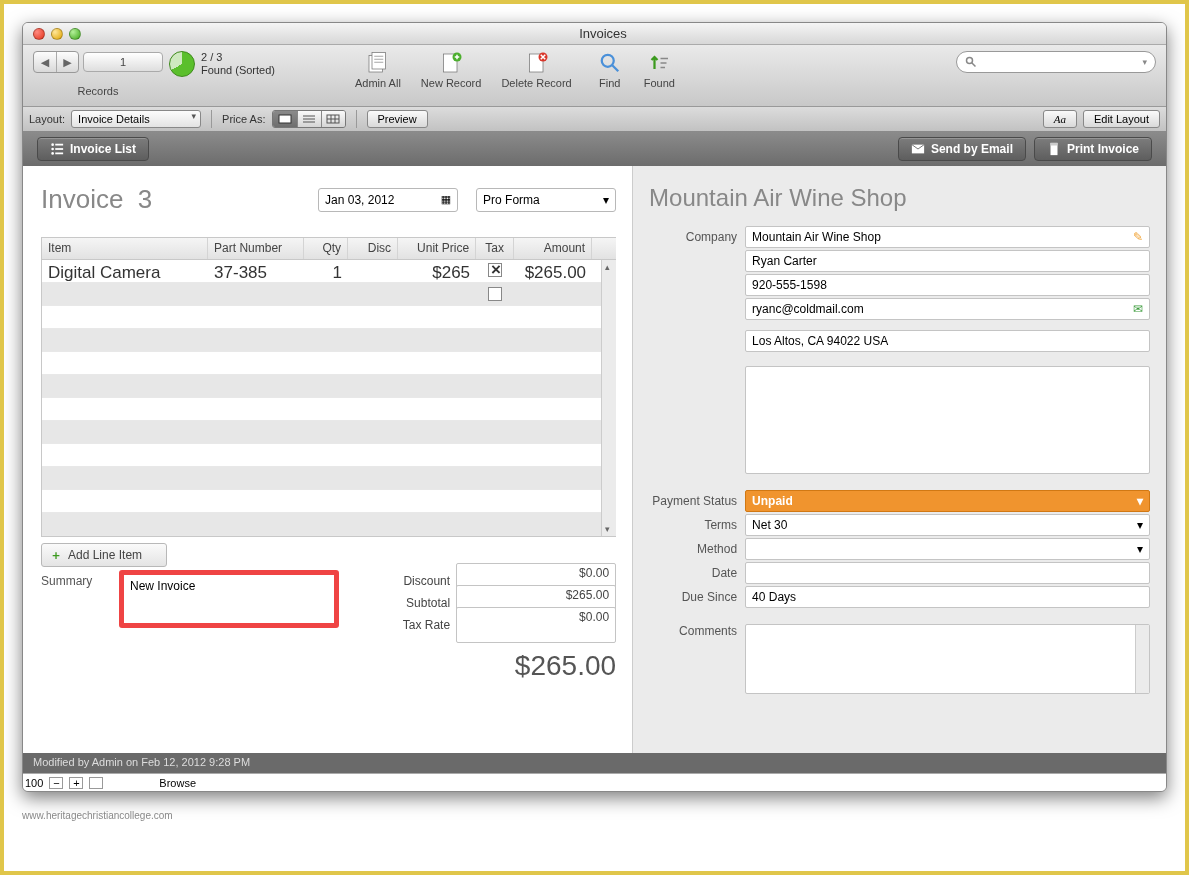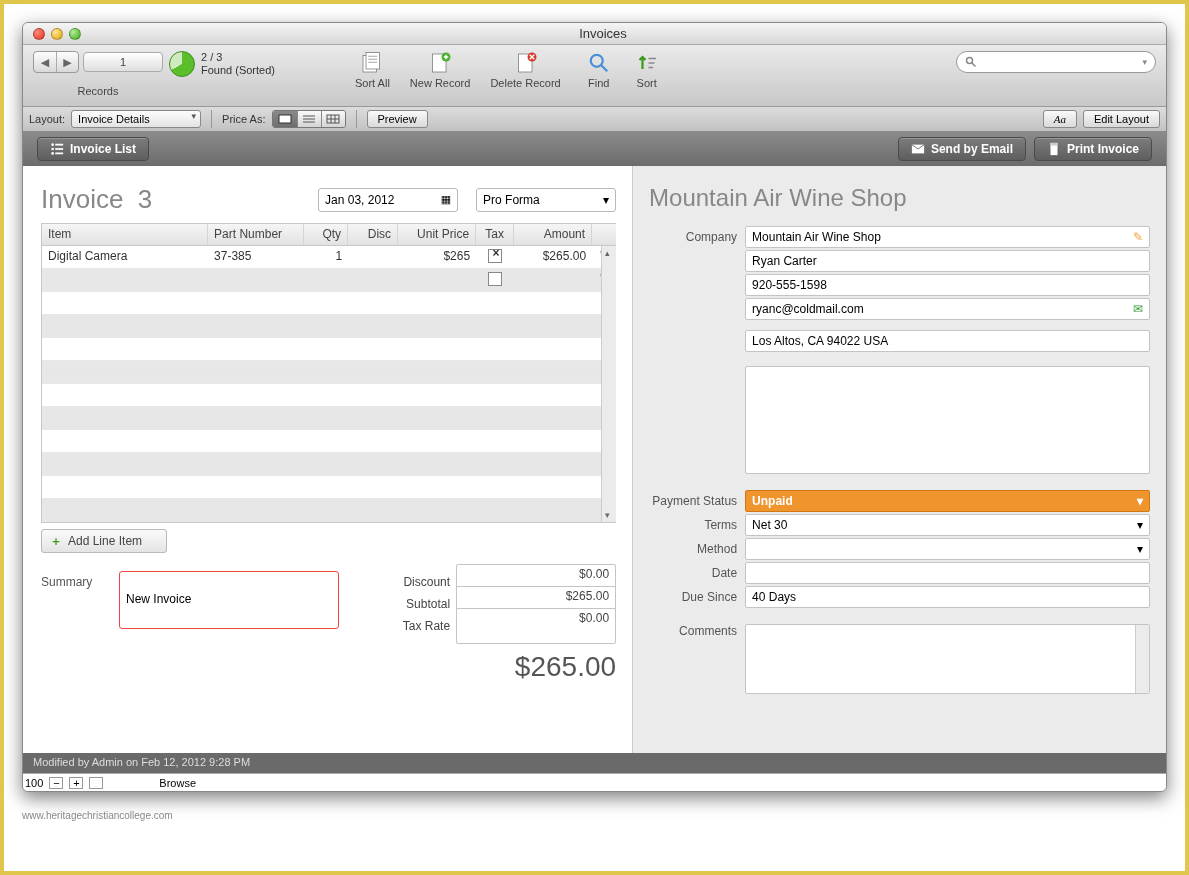--- a/index.html
+++ b/index.html
@@ -57,50 +57,50 @@
   .actionbar .btn{background:linear-gradient(#7c7c7c,#5e5e5e);border:1px solid #4a4a4a;border-radius:4px;color:#fff;
     font-size:12px;font-weight:bold;padding:4px 12px;display:flex;align-items:center;gap:6px;box-shadow:inset 0 1px 0 rgba(255,255,255,.2);}
   .actionbar .spacer{flex:1;}
   .actionbar svg{width:14px;height:14px;fill:#fff;}
 
   
   .content{flex:1;display:flex;background:#fff;overflow:hidden;}
   .left{flex:1.18;padding:18px 0 0 18px;display:flex;flex-direction:column;min-width:0;}
   .right{flex:1;background:#ebebeb;padding:18px 16px 0 16px;display:flex;flex-direction:column;border-left:1px solid #ccc;}
 
-  .inv-hdr{display:flex;align-items:center;gap:18px;margin-bottom:8px;padding-right:16px;}
+  .inv-hdr{display:flex;align-items:center;gap:18px;margin-bottom:22px;padding-right:16px;}
   .inv-title{font-size:26px;color:#888;}
   .datefield{margin-left:auto;border:1px solid #b8b8b8;border-radius:3px;height:24px;width:140px;padding:0 6px;font-size:12px;display:flex;align-items:center;justify-content:space-between;}
   .dd{border:1px solid #b8b8b8;border-radius:3px;height:24px;width:140px;padding:0 6px;font-size:12px;display:flex;align-items:center;justify-content:space-between;background:#fff;}
 
   .grid{border:1px solid #c8c8c8;border-right:none;width:calc(100% - 16px);}
   .grid-head{display:flex;background:linear-gradient(#f5f5f5,#e2e2e2);border-bottom:1px solid #c8c8c8;font-size:12px;color:#444;height:22px;}
   .grid-head div{padding:3px 6px;border-right:1px solid #d4d4d4;}
   .c-item{flex:1.3;} .c-pn{width:96px;} .c-qty{width:44px;text-align:right;} .c-disc{width:50px;text-align:right;}
   .c-up{width:78px;text-align:right;} .c-tax{width:38px;text-align:center;} .c-amt{width:78px;text-align:right;}
   .c-act{width:24px;border-right:none !important;}
   .grid-body{height:276px;overflow:hidden;position:relative;}
-  .gr{display:flex;height:23px;font-size:12px;color:#333;border-bottom:1px solid #e8e8e8;}
+  .gr{display:flex;height:23px;font-size:17px;color:#333;border-bottom:1px solid #e8e8e8;}
   .gr.alt{background:#e7e7e7;}
   .gr div{padding:3px 6px;}
   .chk{width:14px;height:14px;border:1px solid #888;background:#fff;display:inline-block;}
   .chk.x::after{content:"×";font-weight:bold;position:relative;top:-4px;left:1px;}
   .trash{color:#999;cursor:pointer;}
   .scrollbar-v{position:absolute;right:0;top:0;bottom:0;width:15px;background:#ebebeb;border-left:1px solid #ccc;}
   .scrollbar-v::before{content:"▴";position:absolute;top:2px;left:3px;font-size:9px;color:#666;}
   .scrollbar-v::after{content:"▾";position:absolute;bottom:2px;left:3px;font-size:9px;color:#666;}
 
   .gridwrap{position:relative;}
   .addline{margin-top:6px;border:1px solid #b8b8b8;border-radius:3px;background:linear-gradient(#fafafa,#e4e4e4);
     width:126px;height:24px;font-size:12px;display:flex;align-items:center;gap:6px;padding:0 8px;color:#444;}
   .addline .plus{color:#3c9a1e;font-weight:bold;}
 
-  .summary-row{display:flex;margin-top:18px;gap:18px;padding-right:16px;}
+  .summary-row{display:flex;margin-top:3px;gap:18px;padding-right:16px;}
   .sumlbl{font-size:12px;color:#555;padding-top:4px;width:60px;}
-  .sumbox{border:1px solid #ef4444;border-radius:3px;width:220px;height:58px;padding:20px 6px;font-size:12px;background:#fff;}
+  .sumbox{border:5px solid #ef4444;border-radius:3px;width:220px;height:58px;padding:4px 6px;font-size:12px;background:#fff;}
   .totals{margin-left:auto;font-size:12px;color:#444;width:230px;}
   .totals .tr{display:flex;height:22px;align-items:center;}
   .totals .lbl{width:70px;text-align:right;padding-right:6px;}
   .totals .valbox{flex:1;border:1px solid #c4c4c4;border-radius:2px;height:36px;text-align:right;padding:2px 6px;background:#fff;}
   .grand{margin-top:14px;font-size:28px;color:#555;text-align:right;padding-right:16px;}
 
   
   .cust-title{font-size:24px;color:#888;margin-bottom:14px;}
   .fld-row{display:flex;align-items:center;margin-bottom:2px;}
   .fld-row .flbl{width:96px;text-align:right;font-size:12px;color:#555;padding-right:8px;}
@@ -153,21 +153,21 @@
     </div>
 
     <div class="tb-group tb-simple" style="margin-left:60px;">
       <svg viewBox="0 0 32 32">
           <rect x="4" y="6" width="18" height="22" fill="#fff" stroke="#777"></rect>
           <rect x="8" y="2" width="18" height="22" fill="#fff" stroke="#777"></rect>
           <line x1="11" y1="7" x2="23" y2="7" stroke="#888"></line>
           <line x1="11" y1="11" x2="23" y2="11" stroke="#888"></line>
           <line x1="11" y1="15" x2="23" y2="15" stroke="#888"></line>
         </svg>
-      <span class="lbl">Sort All</span>
+      <span class="lbl">Admin All</span>
     </div>
     <div class="tb-group tb-simple">
       <svg viewBox="0 0 32 32">
           <rect x="6" y="4" width="18" height="24" fill="#fff" stroke="#777"></rect>
           <circle cx="24" cy="8" r="6" fill="#4caf2e"></circle>
           <path d="M24 5v6M21 8h6" stroke="#fff" stroke-width="2"></path>
         </svg>
       <span class="lbl">New Record</span>
     </div>
     <div class="tb-group tb-simple">
@@ -185,21 +185,21 @@
         </svg>
       <span class="lbl">Find</span>
     </div>
     <div class="tb-group tb-simple">
       <svg viewBox="0 0 32 32">
           <path d="M10 24V8M6 12l4-4 4 4" fill="none" stroke="#3c9a1e" stroke-width="3"></path>
           <line x1="18" y1="10" x2="28" y2="10" stroke="#888" stroke-width="2"></line>
           <line x1="18" y1="16" x2="26" y2="16" stroke="#888" stroke-width="2"></line>
           <line x1="18" y1="22" x2="24" y2="22" stroke="#888" stroke-width="2"></line>
         </svg>
-      <span class="lbl">Sort</span>
+      <span class="lbl">Found</span>
     </div>
 
     <div class="searchbox">
       <svg viewBox="0 0 16 16">
           <circle cx="6" cy="6" r="4" fill="none" stroke="currentColor" stroke-width="2"></circle>
           <line x1="9" y1="9" x2="14" y2="14" stroke="currentColor" stroke-width="2"></line>
         </svg>
       <input placeholder="" style="">
       <span style="font-size:9px;color:#888;">▾</span>
     </div>

